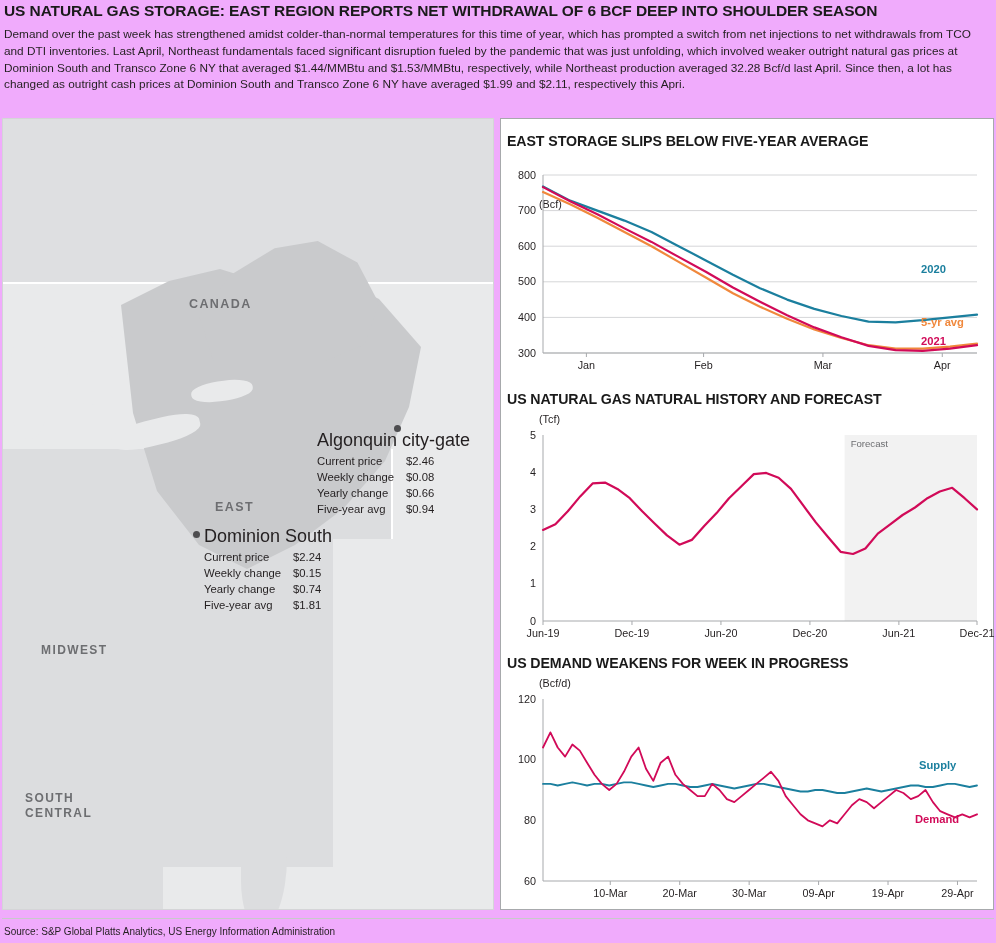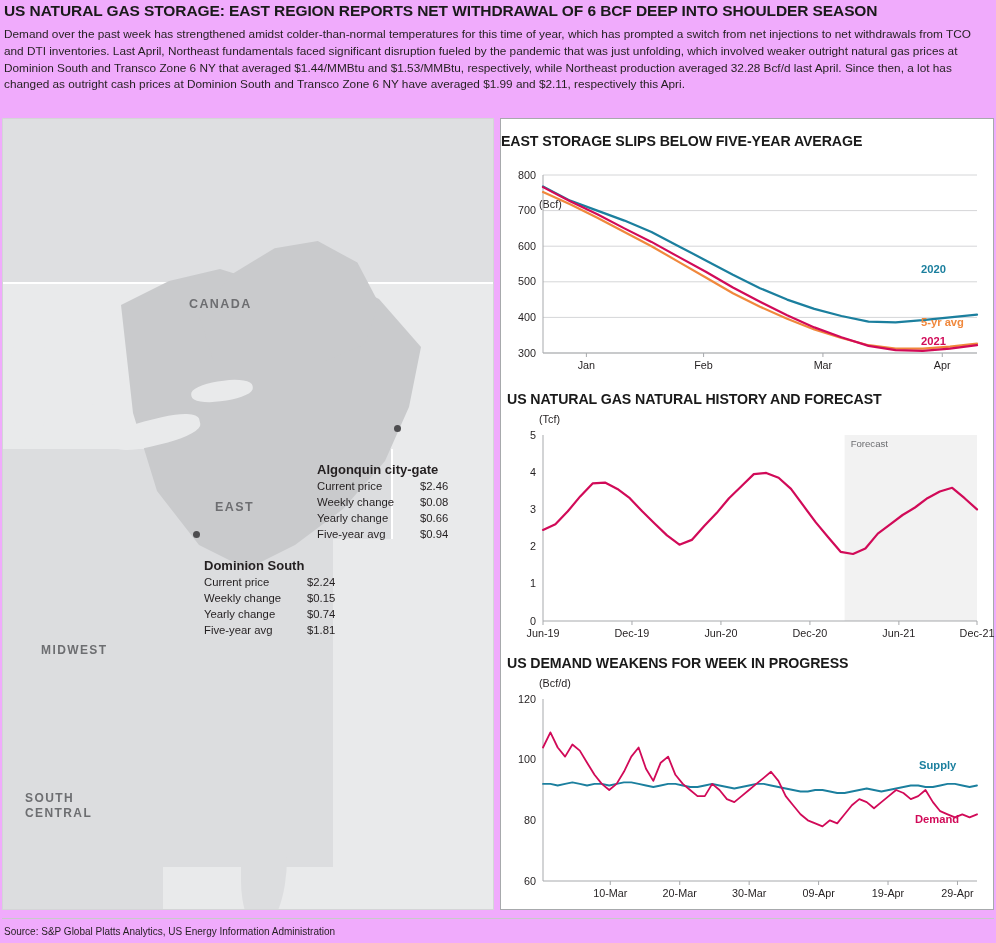--- a/index.html
+++ b/index.html
@@ -92,28 +92,27 @@
     border-radius: 50%;
     background: #4d4d4f;
   }
   .callout {
     position: absolute;
     font-size: 11.3px;
     color: #231f20;
     line-height: 1.33;
   }
   .callout .title {
-    font-weight: bold;
+    font-weight: normal;
     margin-bottom: 1px;
-    font-size: 13px;
-    margin-top: 32px;
+    font-size: 18px;
   }
   .callout table { border-collapse: collapse; }
   .callout td { padding: 0 0 1px 0; font-size: 11.3px; }
-  .callout td.v { padding-left: 26px; text-align: left; }
+  .callout td.v { padding-left: 12px; text-align: left; }
 
   .source {
     position: absolute;
     left: 4px; top: 926px;
     font-size: 10px;
     color: #231f20;
   }
   .hr-bottom {
     position: absolute;
     left: 2px; top: 918px;
@@ -224,21 +223,21 @@
           <td class="v">$1.81</td>
         </tr>
       </tbody>
         </table>
     </div>
   </div>
 
   <div class="charts-panel">
 
     <div class="chart-block" style="top:14px; height:250px;">
-      <div class="chart-title" style="left:0; top:0;">EAST STORAGE SLIPS BELOW FIVE-YEAR AVERAGE</div>
+      <div class="chart-title" style="left:6px; top:0;">EAST STORAGE SLIPS BELOW FIVE-YEAR AVERAGE</div>
       <div class="unit" style="left:38px; top:22px;margin-top:43px;">(Bcf)</div>
       <div class="plot" style="left:0; top:36px;">
         <svg id="svg1" width="494" height="210" viewBox="0 0 494 210">
             <line x1="42" y1="184" x2="476" y2="184" stroke="#d5d6d8" stroke-width="1"></line>
             <text x="35" y="187.6" font-family="&quot;Liberation Sans&quot;, sans-serif" font-size="10.8" fill="#231f20" text-anchor="end" font-weight="normal">300</text>
             <line x1="42" y1="148.4" x2="476" y2="148.4" stroke="#d5d6d8" stroke-width="1"></line>
             <text x="35" y="152" font-family="&quot;Liberation Sans&quot;, sans-serif" font-size="10.8" fill="#231f20" text-anchor="end" font-weight="normal">400</text>
             <line x1="42" y1="112.8" x2="476" y2="112.8" stroke="#d5d6d8" stroke-width="1"></line>
             <text x="35" y="116.39999999999999" font-family="&quot;Liberation Sans&quot;, sans-serif" font-size="10.8" fill="#231f20" text-anchor="end" font-weight="normal">500</text>
             <line x1="42" y1="77.2" x2="476" y2="77.2" stroke="#d5d6d8" stroke-width="1"></line>

